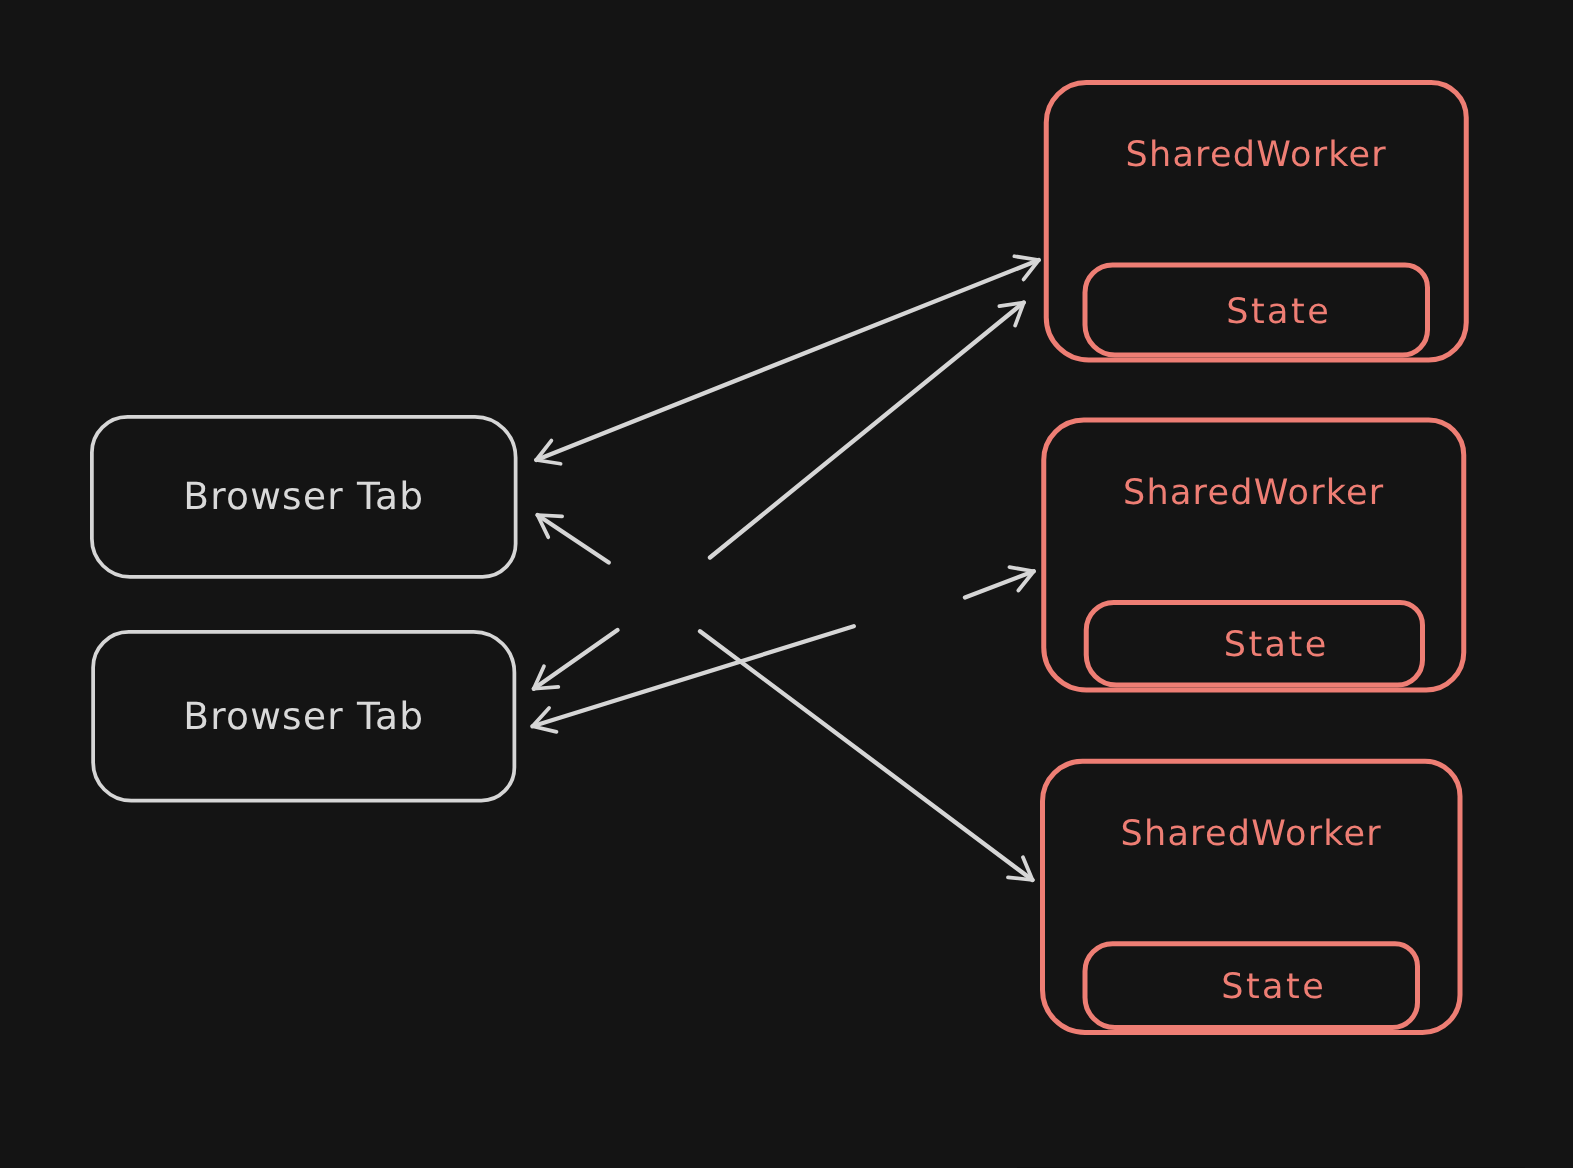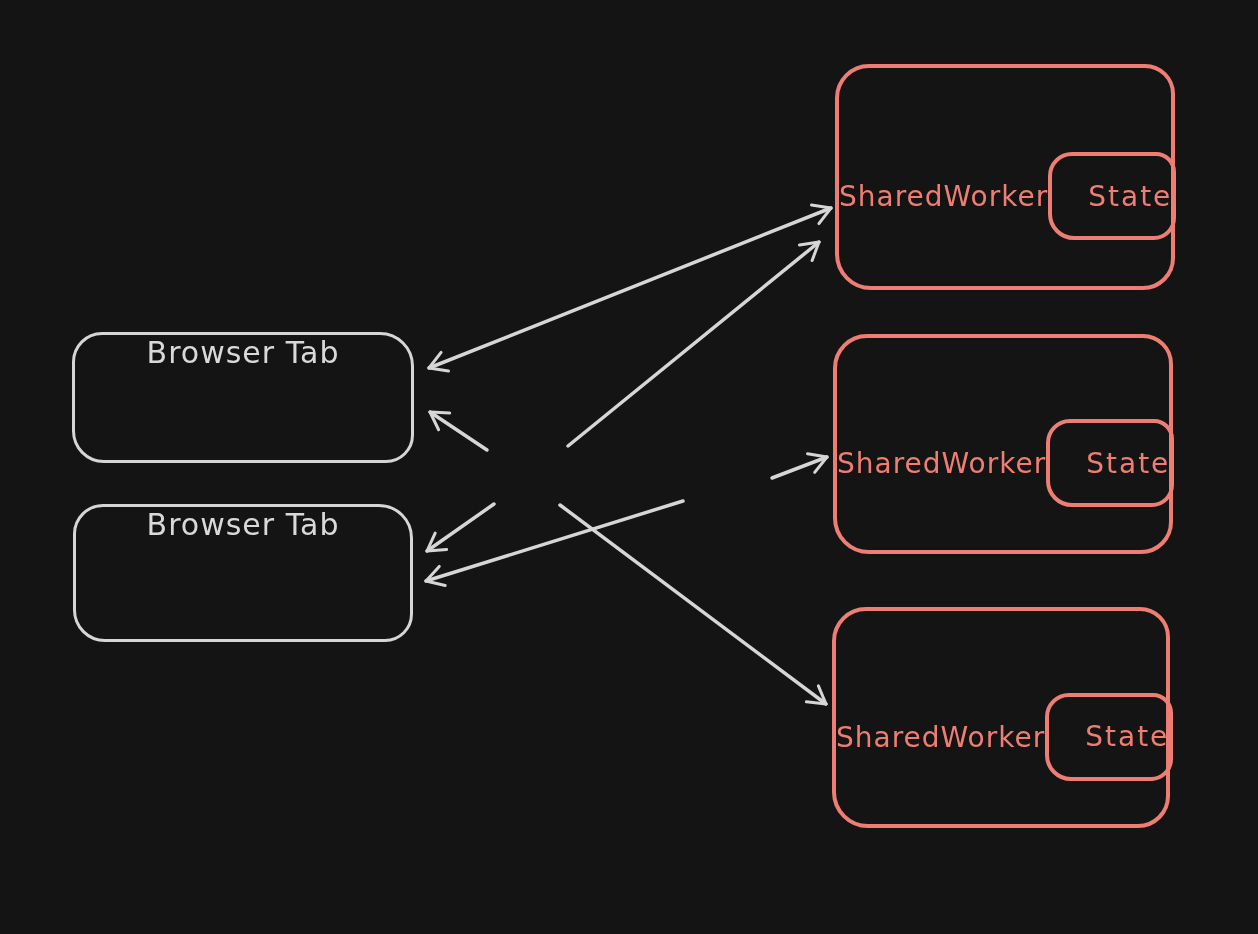--- a/index.html
+++ b/index.html
@@ -6,36 +6,37 @@
   #canvas{
     position:relative;
     width:1258px;height:934px;
     background:var(--c-background,#141414);
     overflow:hidden;
     font-family:"DejaVu Sans",sans-serif;
   }
   .box{
     position:absolute;
     box-sizing:border-box;
-    display:flex;align-items:flex-start;justify-content:center;
+    display:flex;align-items:center;justify-content:center;
   }
   .tab-box{
     border:3.5px solid var(--c-light-stroke,#d6d6d6);
     border-radius:30px 34px 28px 32px;
     color:var(--c-light-text,#d9d9d9);
     font-size:30px;
     letter-spacing:1px;
   }
   .worker-box{
     border:4px solid var(--c-accent-stroke,#ee7e74);
     border-radius:34px 30px 32px 36px;
     color:var(--c-accent-text,#ee7e74);
-    flex-direction:row;
+    flex-direction:column;
     justify-content:flex-start;
     align-items:center;
+    gap:32px;
   }
   .worker-title{
     margin-top:40px;
     font-size:28px;
     line-height:32px;
     letter-spacing:1px;
   }
   .state-box{
     box-sizing:border-box;
     margin-top:38px;

